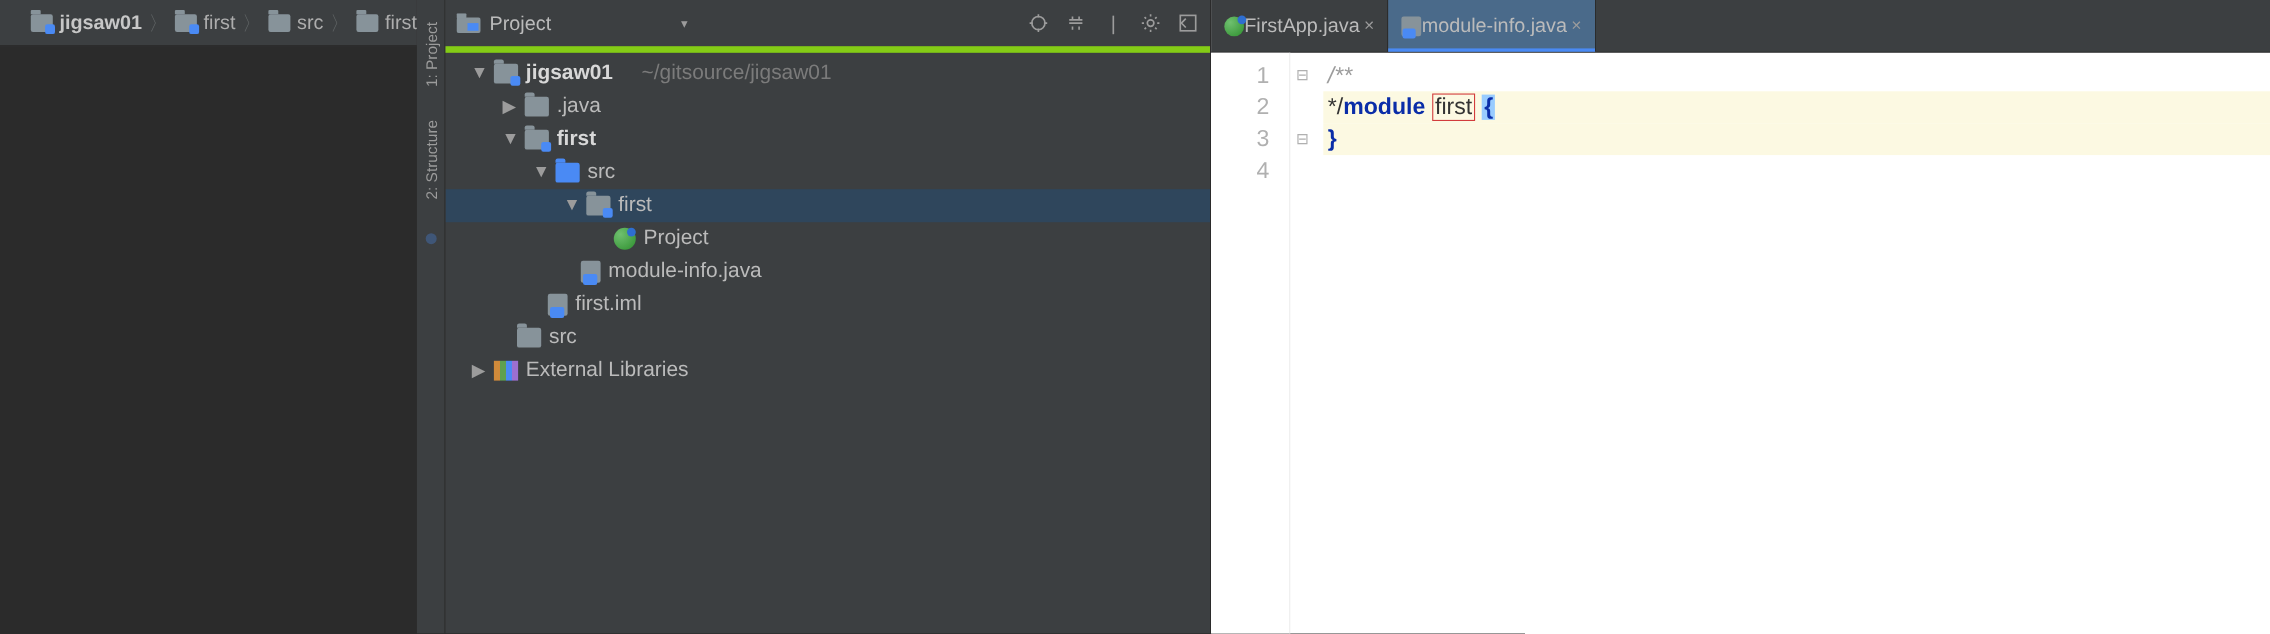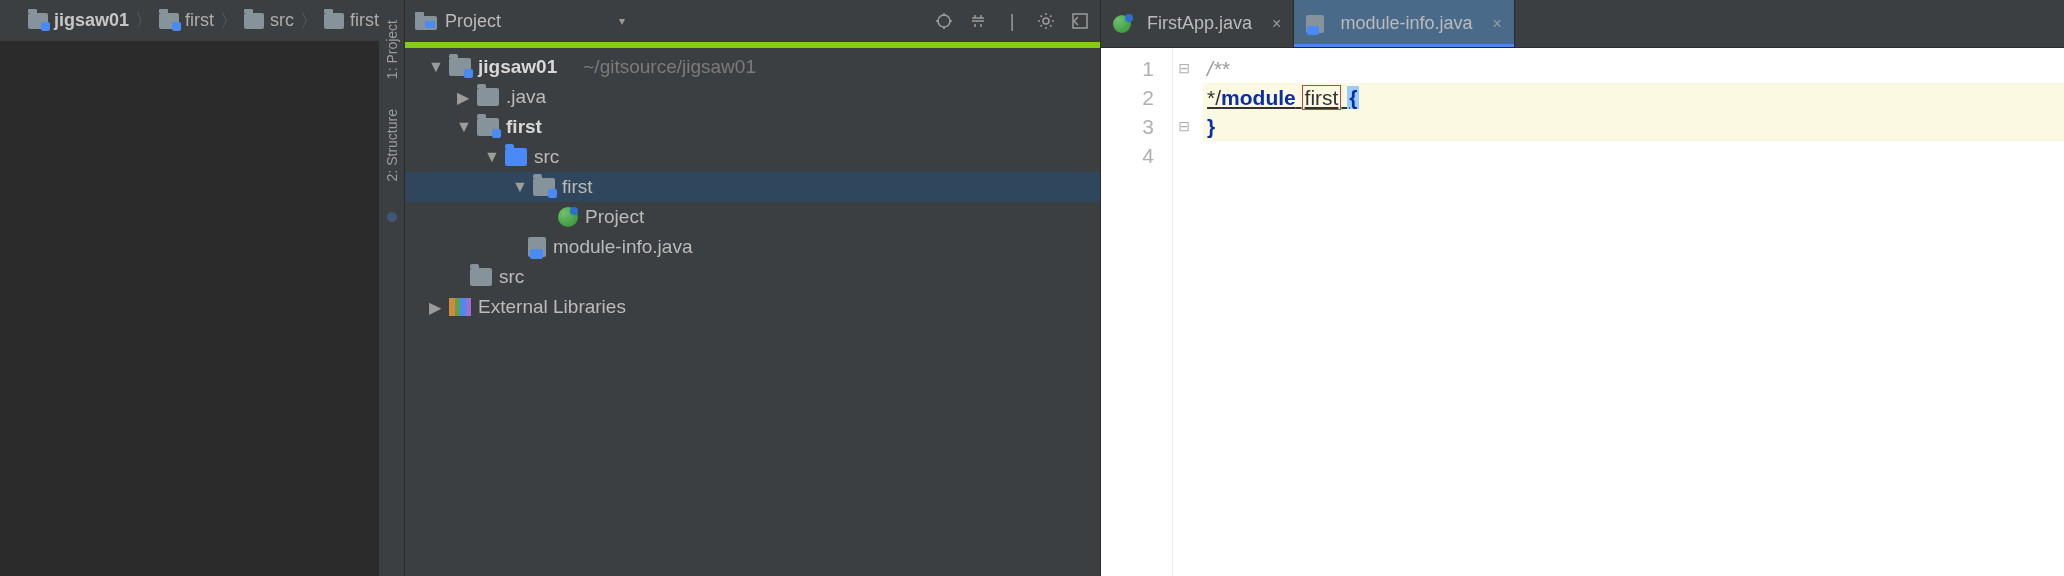--- a/index.html
+++ b/index.html
@@ -52,36 +52,36 @@
 .ico.java::after{content:"";position:absolute;top:0;right:0;width:8px;height:8px;border-radius:50%;background:#2e6ed0;}
 .ico.jfile { background:#87939a; width:18px; height:20px; border-radius:2px;}
 .ico.jfile::after{content:"";position:absolute;left:2px;bottom:-2px;background:#4a8af4;color:#fff;font-size:9px;width:13px;height:10px;border-radius:2px;}
 .ico.lib { width:22px; height:18px; background:linear-gradient(90deg,#d08a3a 0 25%,#5fa04f 25% 50%,#4a8af4 50% 75%,#9c6fd0 75% 100%);}
 .ico.iml { background:#87939a; width:18px;height:20px;border-radius:2px;}
 .ico.iml::after{content:"";position:absolute;left:2px;bottom:-2px;background:#4a8af4;width:13px;height:10px;border-radius:2px;}
 
 
 .editor { flex:1; background:#ffffff; display:flex; flex-direction:column; min-width:0;}
 .tabs { height:48px; background:#3c3f41; display:flex; align-items:stretch; border-bottom:1px solid #2b2b2b;}
-.tab { display:flex; align-items:center; gap:16px; padding:0 12px; color:#bbbbbb; font-size:18px; border-right:1px solid #2b2b2b; cursor:pointer; position:relative;}
+.tab { display:flex; align-items:center; gap:0; padding:0 12px; color:#bbbbbb; font-size:18px; border-right:1px solid #2b2b2b; cursor:pointer; position:relative;}
 .tab.active { background:#4a6a8a;}
 .tab.active::after{content:"";position:absolute;left:0;right:0;bottom:0;height:3px;background:#4a8af4;}
 .tab .close { color:#9c9c9c; font-size:16px; margin-left:4px;}
 .tab .tico { width:18px; height:18px; }
 .tico.java { border-radius:50%; background:radial-gradient(circle at 30% 30%,#6fc06f,#2e8f2e); position:relative;}
 .tico.java::after{content:"";position:absolute;top:-1px;right:-2px;width:8px;height:8px;border-radius:50%;background:#2e6ed0;}
 .tico.jfile { background:#87939a; border-radius:2px; position:relative;}
 .tico.jfile::after{content:"";position:absolute;left:1px;bottom:-2px;background:#4a8af4;width:12px;height:9px;border-radius:2px;}
 
 .code-area { flex:1; display:flex; background:#ffffff; font-family: Menlo, Consolas, monospace; font-size:21px; line-height:29px;}
 .gutter { width:72px; text-align:right; color:#b0b0b0; padding:6px 18px 0 0; background:#ffffff; border-right:1px solid #ededed; user-select:none;}
 .foldcol { width:22px; color:#b0b0b0; padding-top:6px; text-align:center; font-size:14px;}
 .code { flex:1; padding:6px 0 0 8px; color:#333; position:relative;}
 .code .c1 .comment { color:#9c9c9c; font-style:italic;}
-.code .c3 { background:#fcf9e2;text-decoration:underline;}
+.code .c3 { background:#fcf9e2;}
 .code .c4 { background:#fcf9e2;}
 .kw { color:#0a2da8; font-weight:700;}
 .brace { color:#0a2da8; font-weight:700;}
 .boxed { border:1px solid #d23c3c; padding:0 2px;}
 .hlbrace { background:#99ccff; padding:0 2px;}
 .wavy { text-decoration-line: underline; text-decoration-style: wavy; text-decoration-color: #00a000; }
 .ln { display:block; padding-left:4px;}
 </style>
 </head>
 <body>
@@ -193,20 +193,25 @@
           <span class="spacer" style="width:146px"></span>
           <span class="ico java"></span>
           <span>Project</span>
         </div>
         <div class="row">
           <span class="spacer" style="width:116px"></span>
           <span class="ico jfile"></span>
           <span>module-info.java</span>
         </div>
         <div class="row">
+          <span class="spacer" style="width:86px"></span>
+          <span class="ico iml"></span>
+          <span>first.iml</span>
+        </div>
+        <div class="row">
           <span class="spacer" style="width:58px"></span>
           <span class="ico folder"></span>
           <span>src</span>
         </div>
         <div class="row">
           <span class="spacer" style="width:16px"></span>
           <span class="arrow">▶</span>
           <span class="ico lib"></span>
           <span>External Libraries</span>
         </div>

